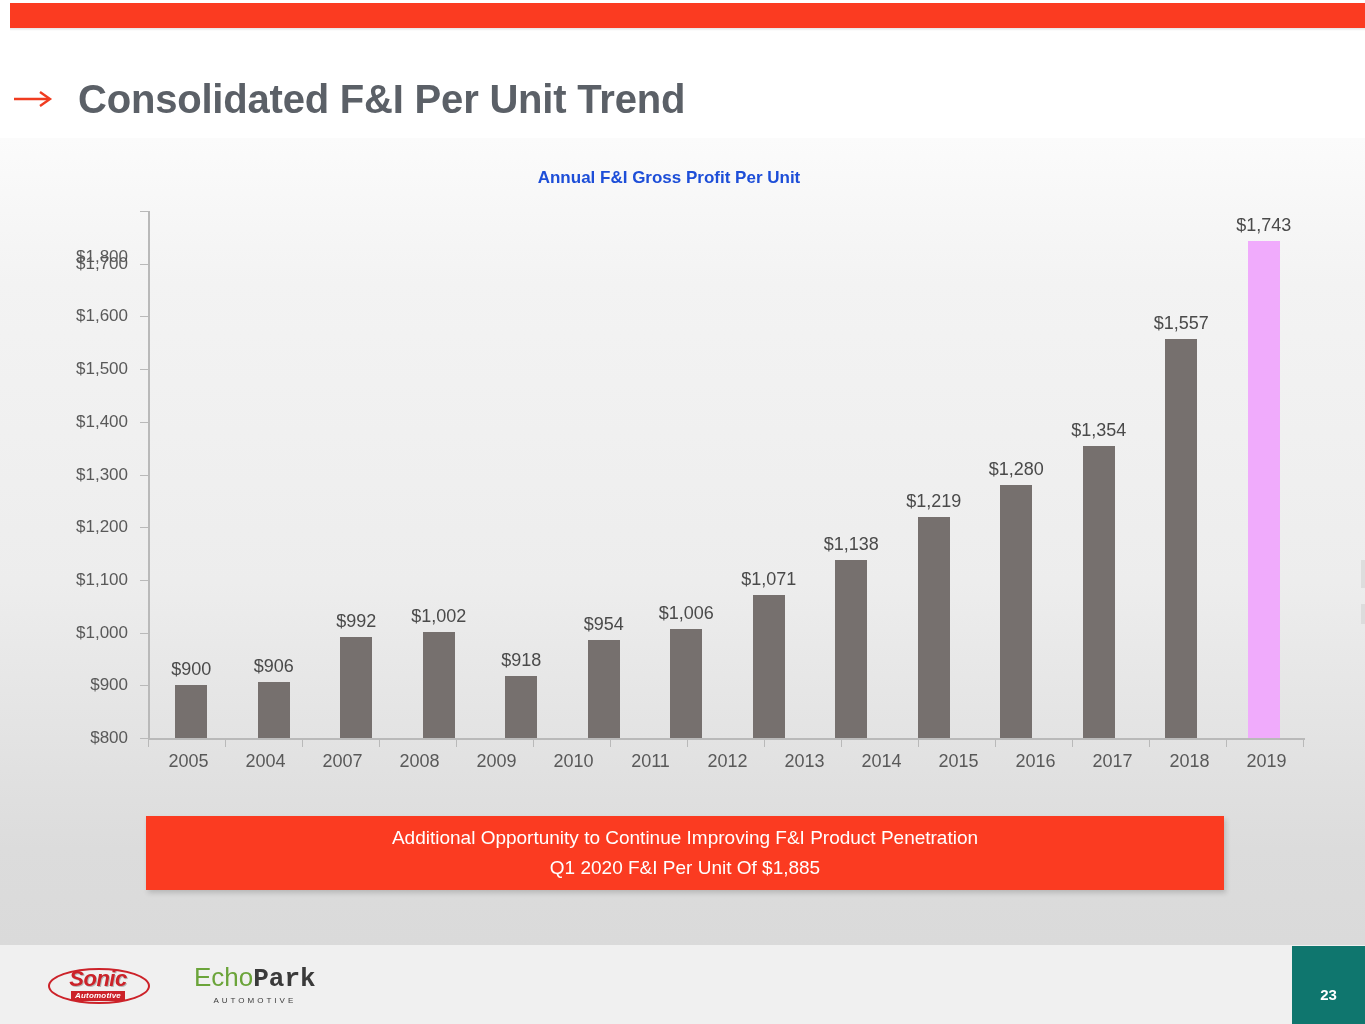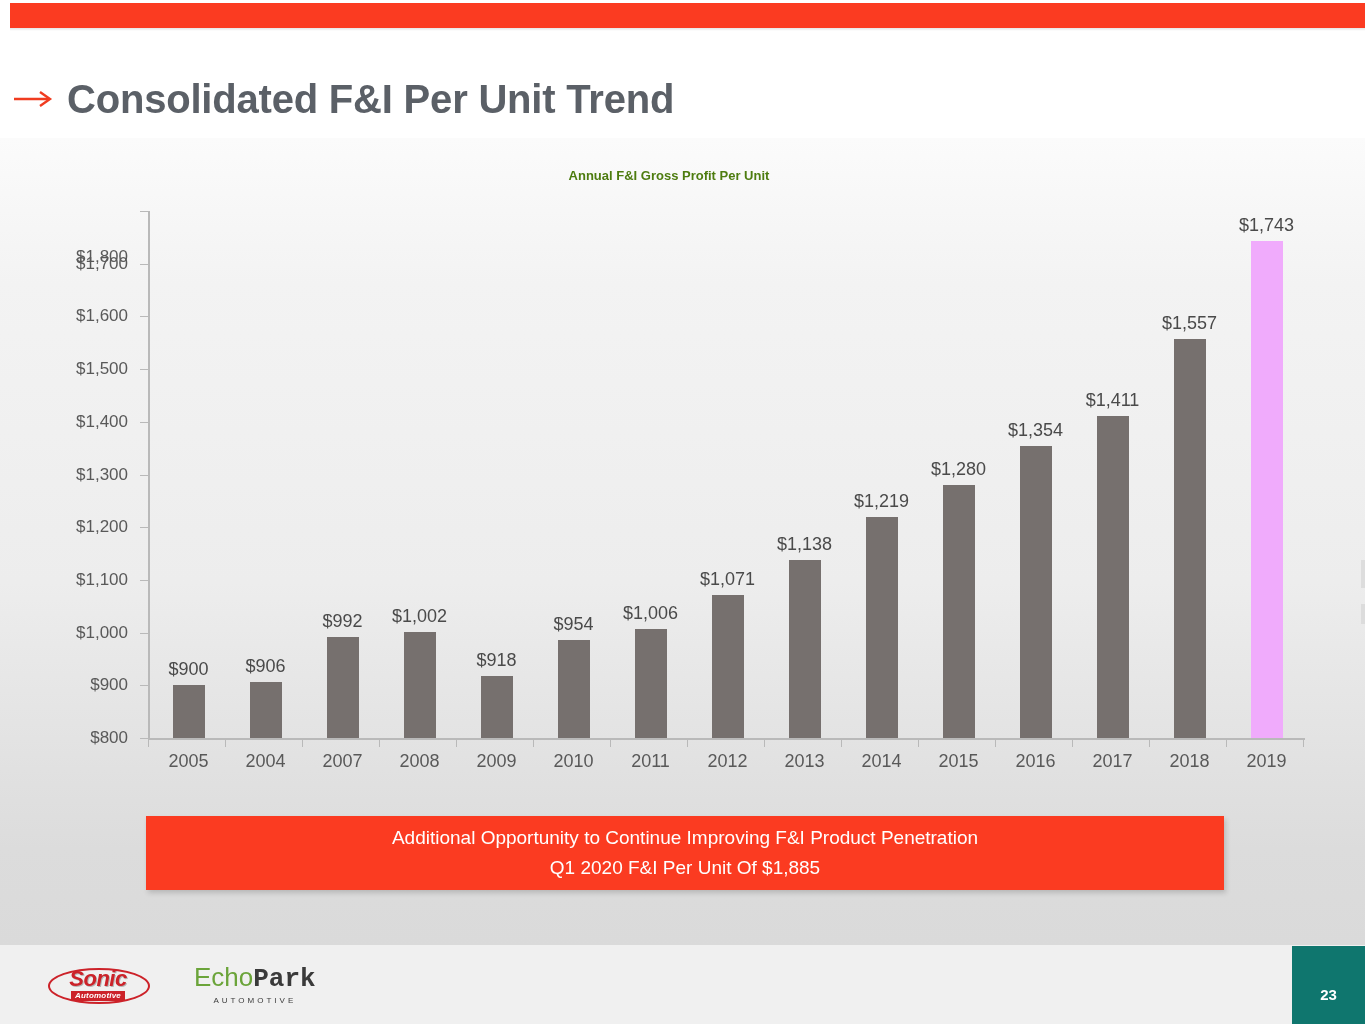--- a/index.html
+++ b/index.html
@@ -55,44 +55,44 @@
     margin-left: 10px;
     display: flex;
     align-items: center;
     justify-content: center;
   }
   #page-title {
     font-size: 40px;
     font-weight: bold;
     color: #5B6067;
     letter-spacing: -0.2px;
-    margin-left: 9px;
+    margin-left: 20px;
     white-space: nowrap;
   }
 
   
   #body-panel {
     position: absolute;
     left: 0;
     top: 138px;
     width: 1365px;
     height: 807px;
     background: linear-gradient(to bottom, #fbfbfb 0%, #f3f3f3 18%, #ededed 55%, #dcdcdc 88%, #dadada 100%);
   }
 
   
   #chart-title {
     position: absolute;
     left: 0;
     top: 168px;
     width: 1338px;
     text-align: center;
-    font-size: 13px;
+    font-size: 17px;
     font-weight: bold;
-    color: #4d7c0f;
+    color: #1d4ed8;
   }
 
   #plot-wrap {
     position: absolute;
     left: 60px;
     top: 205px;
     width: 1245px;
     height: 565px;
   }
 
@@ -419,25 +419,20 @@
             </div>
           </div>
           <div class="bar-slot">
             <div class="bar" style="height: 252.96px;">
               <div class="bar-value">$1,280</div>
             </div>
           </div>
           <div class="bar-slot">
             <div class="bar" style="height: 291.958px;">
               <div class="bar-value">$1,354</div>
-            </div>
-          </div>
-          <div class="bar-slot">
-            <div class="bar" style="height: 321.997px;">
-              <div class="bar-value">$1,411</div>
             </div>
           </div>
           <div class="bar-slot">
             <div class="bar" style="height: 398.939px;">
               <div class="bar-value">$1,557</div>
             </div>
           </div>
           <div class="bar-slot">
             <div class="bar highlight" style="height: 496.961px;">
               <div class="bar-value">$1,743</div>

